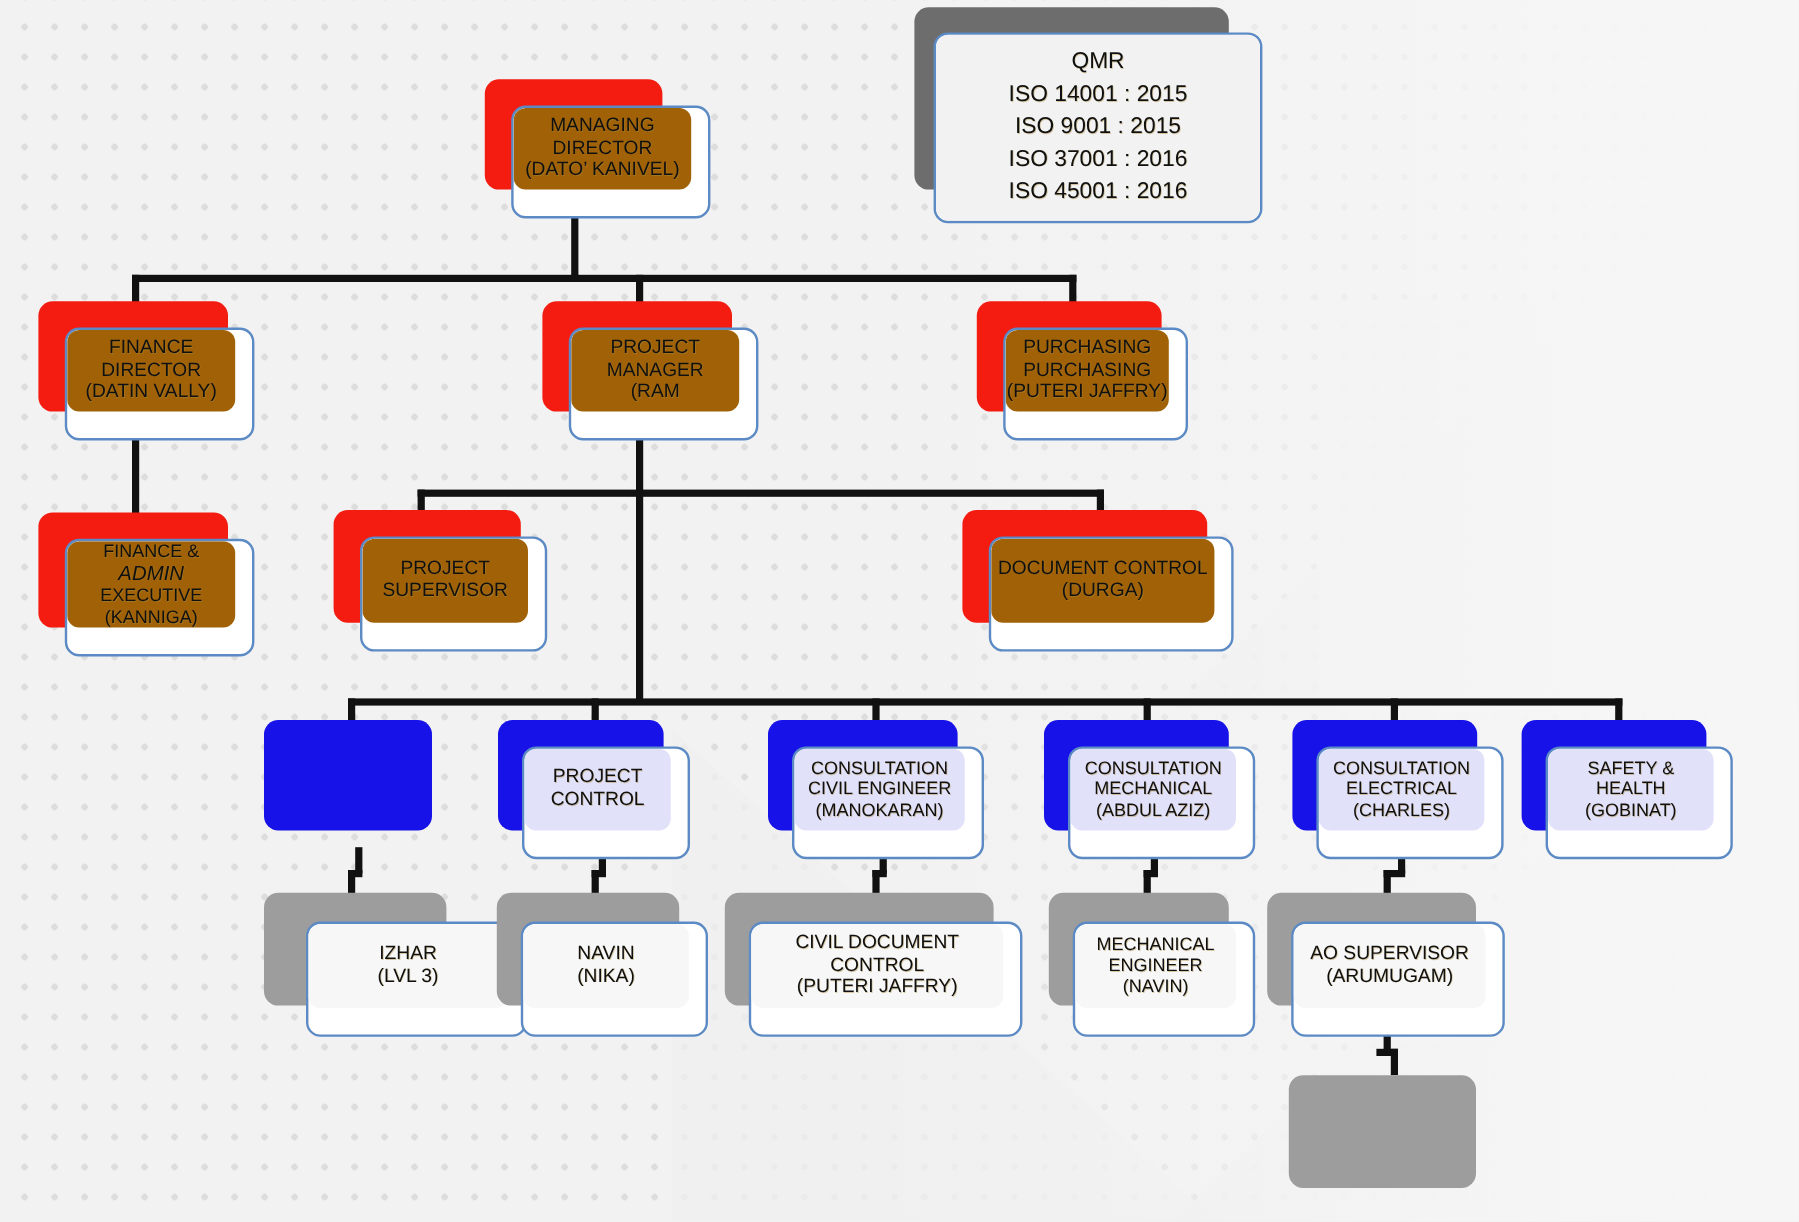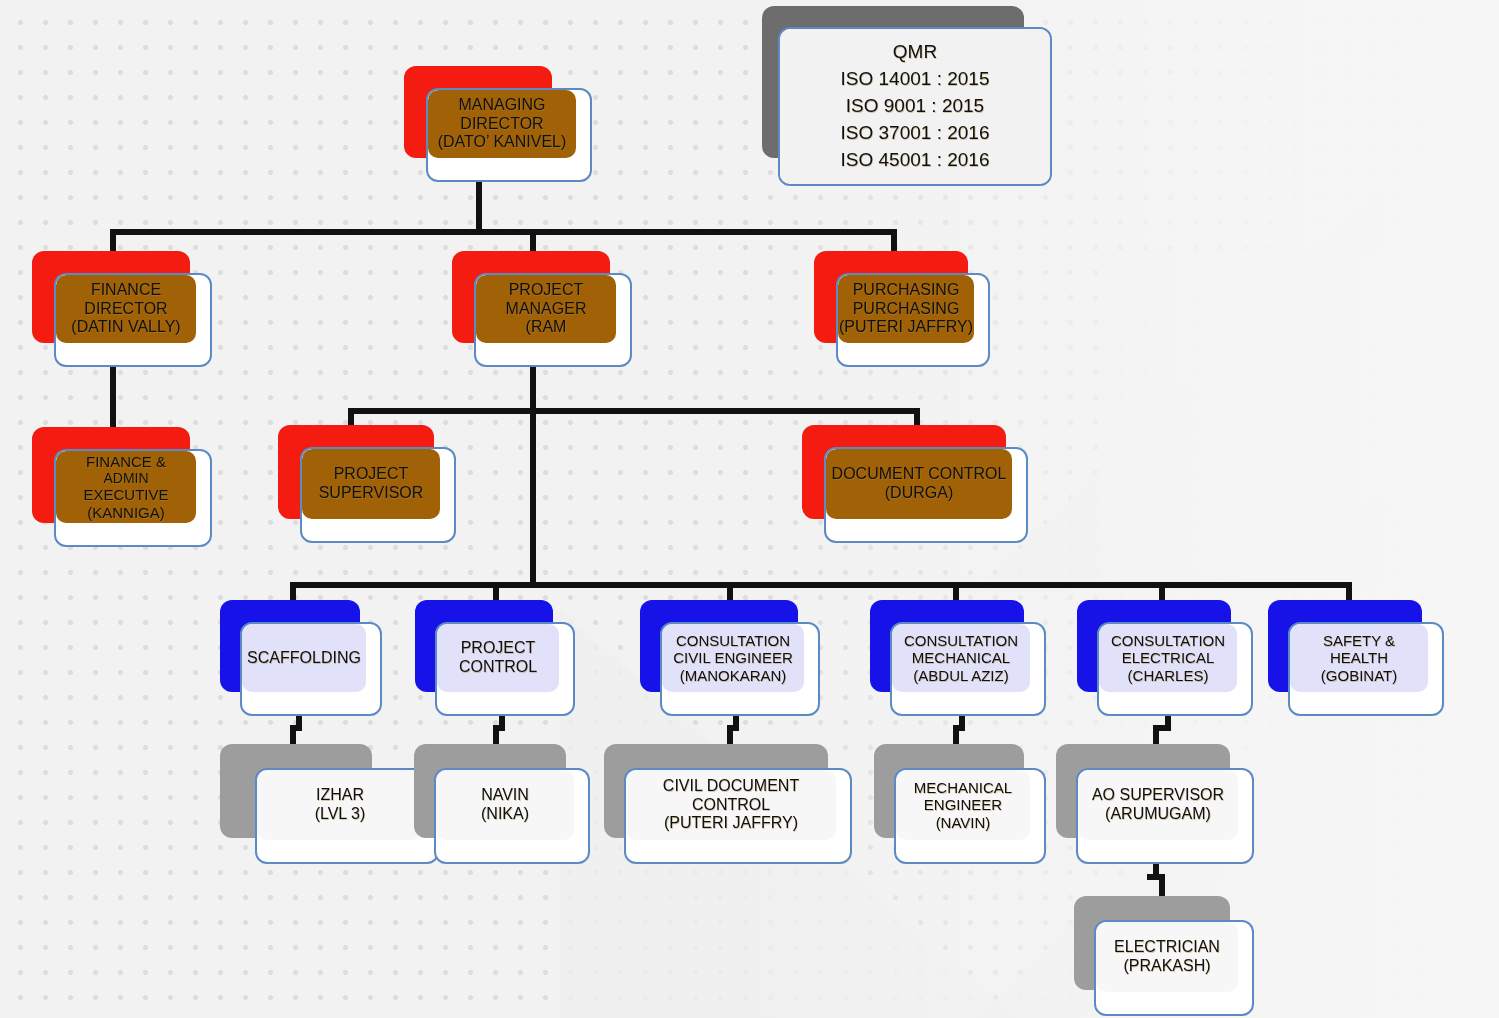--- a/index.html
+++ b/index.html
@@ -220,21 +220,21 @@
         <span class="line" style="font-size:16px;">(PUTERI JAFFRY)</span>
       </div>
     </div>
   </div>
 
   <div class="node red" style="left:32px;top:427px;width:180px;height:120px;">
     <div class="shadow" style="width:158px;height:96px;"></div>
     <div class="card" style="left:22px;top:22px;width:158px;height:98px;">
       <div class="inner">
         <span class="line" style="font-size:15px;">FINANCE &amp;</span>
-        <span class="line" style="font-size:14px;">ADMIN</span>
+        <span class="line" style="font-size:17px;font-style:italic;">ADMIN</span>
         <span class="line" style="font-size:15px;">EXECUTIVE</span>
         <span class="line" style="font-size:15px;">(KANNIGA)</span>
       </div>
     </div>
   </div>
 
   <div class="node red" style="left:278px;top:425px;width:178px;height:118px;">
     <div class="shadow" style="width:156px;height:94px;"></div>
     <div class="card" style="left:22px;top:22px;width:156px;height:96px;">
       <div class="inner">
@@ -249,25 +249,20 @@
     <div class="card" style="left:22px;top:22px;width:204px;height:96px;">
       <div class="inner">
         <span class="line" style="font-size:16px;">DOCUMENT CONTROL</span>
         <span class="line" style="font-size:16px;">(DURGA)</span>
       </div>
     </div>
   </div>
 
   <div class="node blue" style="left:220px;top:600px;width:162px;height:116px;">
     <div class="shadow" style="width:140px;height:92px;"></div>
-    <div class="card" style="left:20px;top:22px;width:142px;height:94px;">
-      <div class="inner">
-        <span class="line" style="font-size:16px;">SCAFFOLDING</span>
-      </div>
-    </div>
   </div>
 
   <div class="node blue" style="left:415px;top:600px;width:160px;height:116px;">
     <div class="shadow" style="width:138px;height:92px;"></div>
     <div class="card" style="left:20px;top:22px;width:140px;height:94px;">
       <div class="inner">
         <span class="line" style="font-size:16px;">PROJECT</span>
         <span class="line" style="font-size:16px;">CONTROL</span>
       </div>
     </div>
@@ -364,21 +359,15 @@
     <div class="card" style="left:20px;top:24px;width:178px;height:96px;">
       <div class="inner">
         <span class="line" style="font-size:16px;">AO SUPERVISOR</span>
         <span class="line" style="font-size:16px;">(ARUMUGAM)</span>
       </div>
     </div>
   </div>
 
   <div class="node grey" style="left:1074px;top:896px;width:180px;height:120px;">
     <div class="shadow" style="width:156px;height:94px;"></div>
-    <div class="card" style="left:20px;top:24px;width:160px;height:96px;">
-      <div class="inner">
-        <span class="line" style="font-size:16px;">ELECTRICIAN</span>
-        <span class="line" style="font-size:16px;">(PRAKASH)</span>
-      </div>
-    </div>
   </div>
 
 </div>
 
 </body></html>

